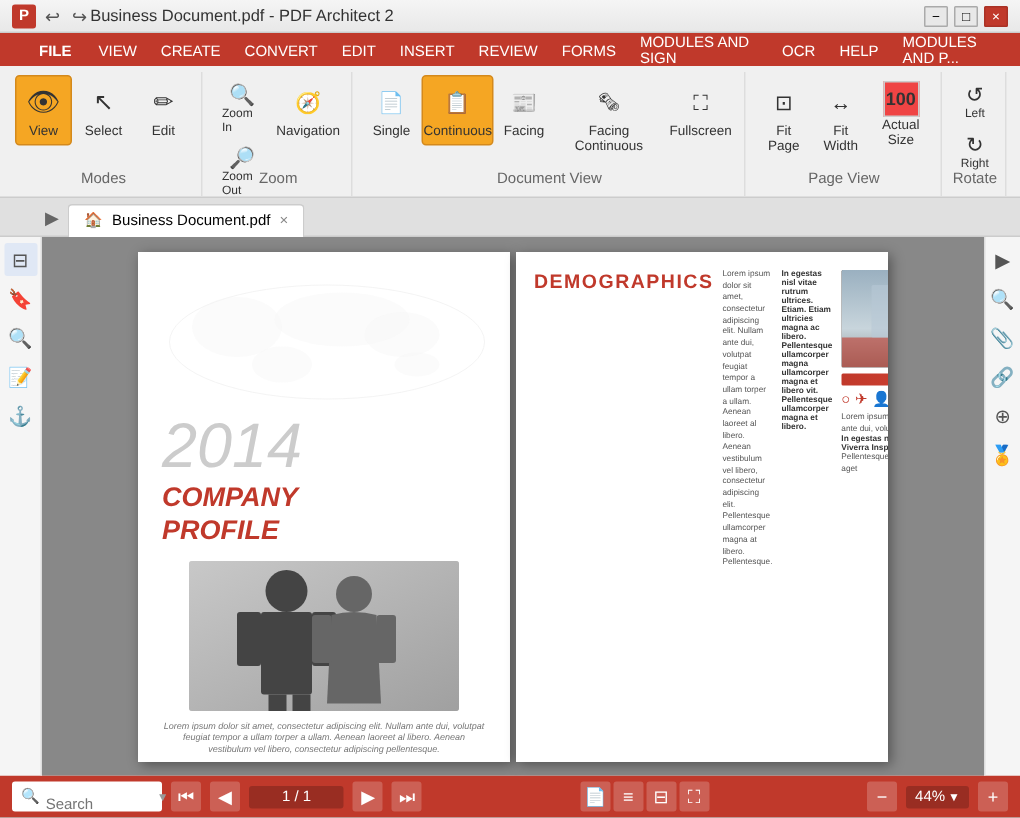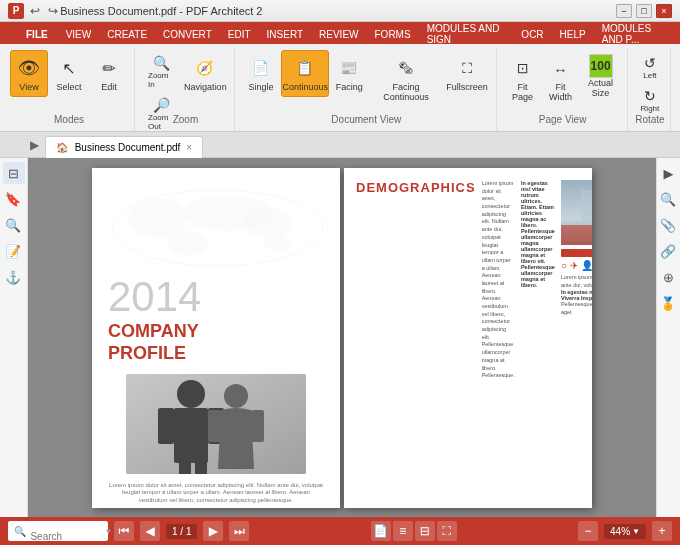--- a/index.html
+++ b/index.html
@@ -224,20 +224,21 @@
       width: 248px;
       height: 340px;
     }
 
     
     .left-page-inner {
       padding: 20px 16px;
       height: 100%;
       position: relative;
       background: #fff;
+      font-style: italic;
     }
     .year-text {
       font-size: 42px;
       font-weight: 300;
       color: #ccc;
       line-height: 1;
       margin-bottom: 4px;
     }
     .company-text {
       font-size: 18px;
@@ -394,21 +395,21 @@
       border-radius: 2px;
       display: flex;
       align-items: center;
       justify-content: center;
       cursor: pointer;
       font-size: 12px;
       color: #fff;
     }
     .status-page-info {
       background: rgba(0,0,0,0.2);
-      padding: 2px 6px;
+      padding: 2px 22px;
       border-radius: 2px;
       font-size: 10px;
     }
     .spacer { flex: 1; }
     .status-view-icons { display: flex; gap: 2px; }
     .status-zoom {
       background: rgba(0,0,0,0.2);
       padding: 2px 6px;
       border-radius: 2px;
       font-size: 10px;
@@ -527,21 +528,21 @@
         <div class="ribbon-btn-icon" style="font-size:14px;">⊡</div>
         <div class="ribbon-btn-label">Fit
 Page</div>
       </div>
       <div class="ribbon-btn">
         <div class="ribbon-btn-icon" style="font-size:14px;">↔</div>
         <div class="ribbon-btn-label">Fit
 Width</div>
       </div>
       <div class="ribbon-btn">
-        <div class="ribbon-btn-icon" style="font-size:12px; background:#84cc16; border:1px solid #ccc; width:24px; height:24px; display:flex; align-items:center; justify-content:center; font-weight:bold;">100</div>
+        <div class="ribbon-btn-icon" style="font-size:12px; background:#ef4444; border:1px solid #ccc; width:24px; height:24px; display:flex; align-items:center; justify-content:center; font-weight:bold;">100</div>
         <div class="ribbon-btn-label">Actual
 Size</div>
       </div>
     </div>
     <div class="ribbon-group-label">Page View</div>
   </div>
 
   <div class="ribbon-group">
     <div class="ribbon-items">
       <div class="ribbon-col">

